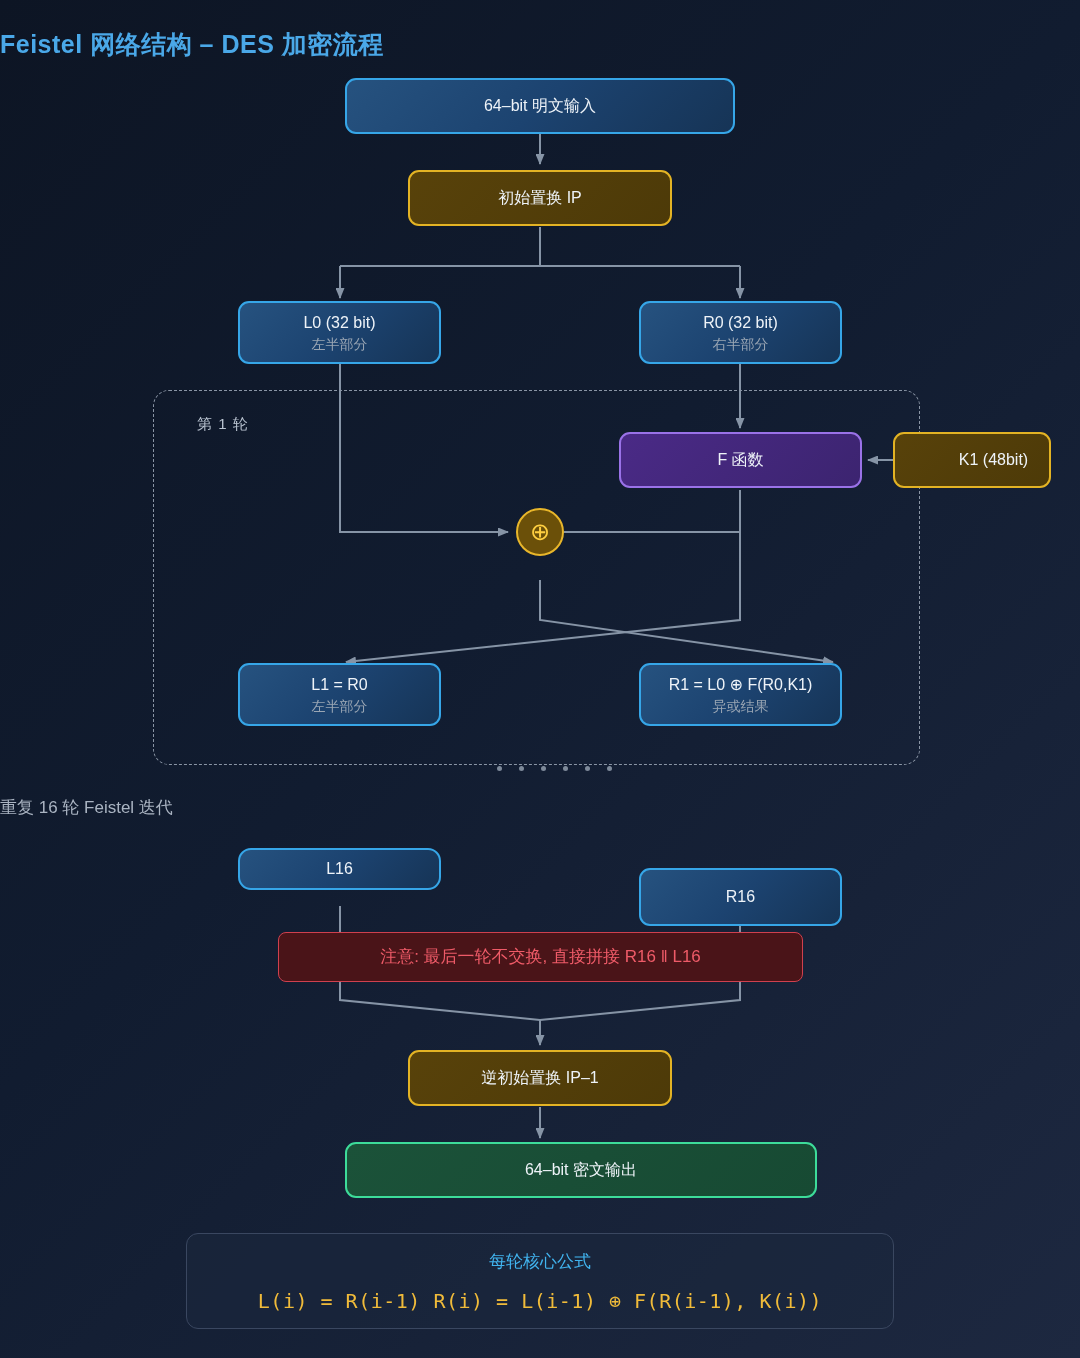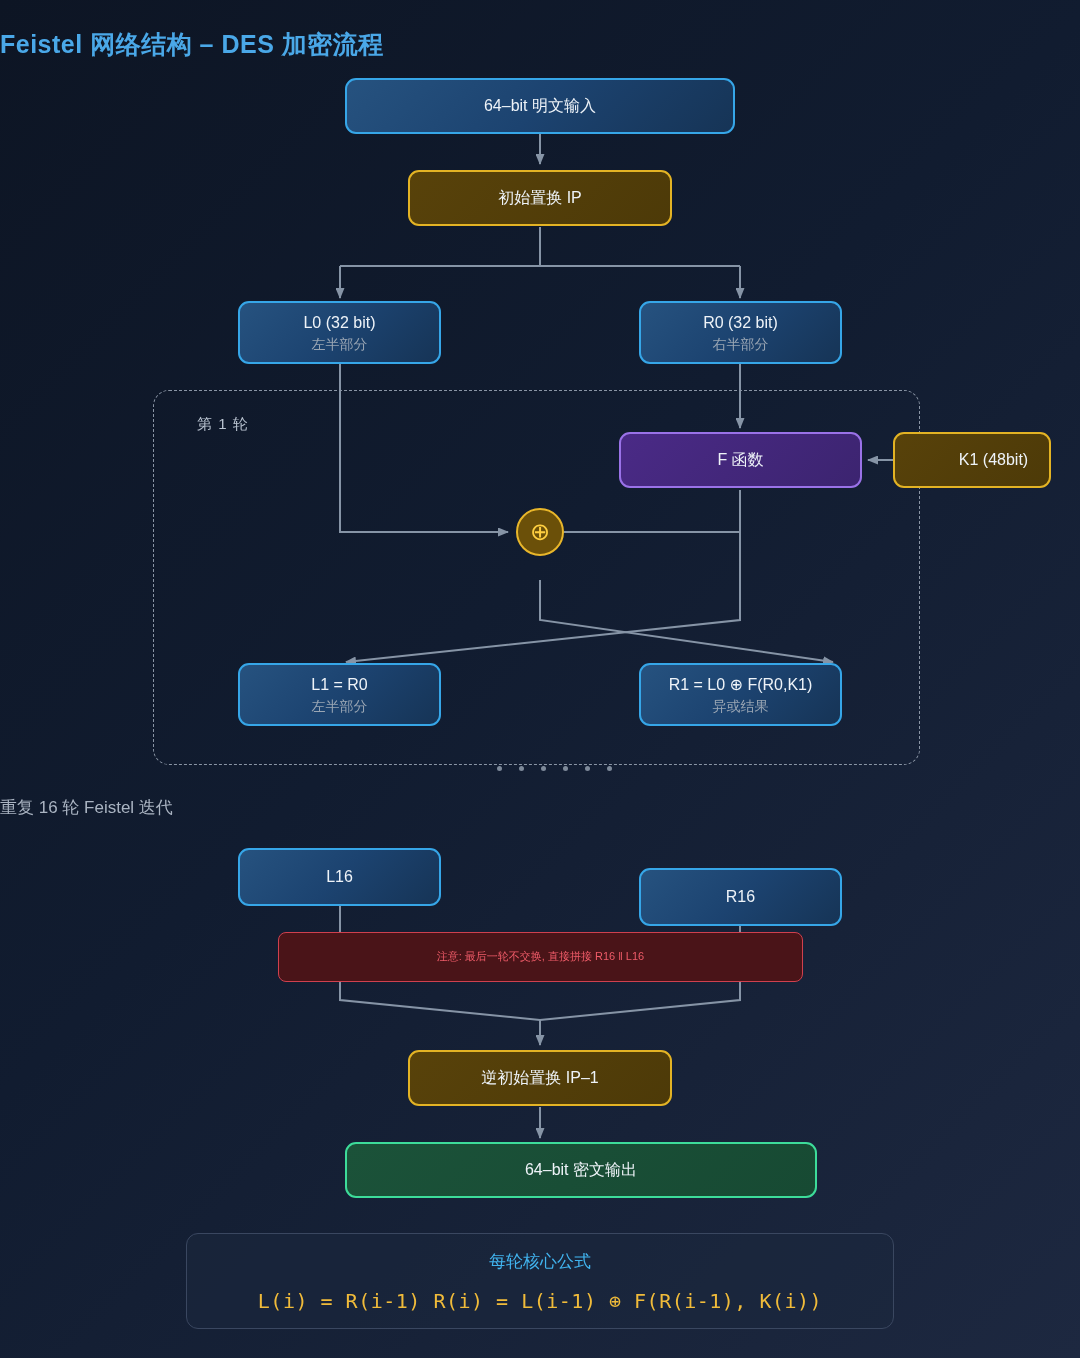--- a/index.html
+++ b/index.html
@@ -75,21 +75,21 @@
   .green {
     background: linear-gradient(135deg, #1b5239 0%, #174a33 100%);
     border: 2px solid #3ddc9a;
   }
   .red {
     background: #4a1418;
     border: 1.5px solid #d0404e;
   }
   .red .main {
     color: #ef5b68;
-    font-size: 11px;
+    font-size: 17px;
   }
 
   
   .round-box {
     position: absolute;
     box-sizing: border-box;
     border: 1.5px dashed #8a95a5;
     border-radius: 16px;
   }
   .round-label {
@@ -253,21 +253,21 @@
     <i></i>
     <i></i>
     <i></i>
     <i></i>
     <i></i>
     <i></i>
   </div>
 
   <div class="repeat-caption" style="top:796px;">重复 16 轮 Feistel 迭代</div>
 
-  <div class="node blue" style="left:238px; top:848px; width:203px; height:58px;">
+  <div class="node blue" style="left:238px; top:848px; width:203px; height:42px;border-radius:13px;">
     <span class="main">L16</span>
   </div>
 
   <div class="node blue" style="left:639px; top:848px; width:203px; height:58px;margin-top:20px;">
     <span class="main">R16</span>
   </div>
 
   <div class="node red" style="left:278px; top:932px; width:525px; height:50px; border-radius:8px;">
     <span class="main">注意: 最后一轮不交换, 直接拼接 R16 ‖ L16</span>
   </div>

